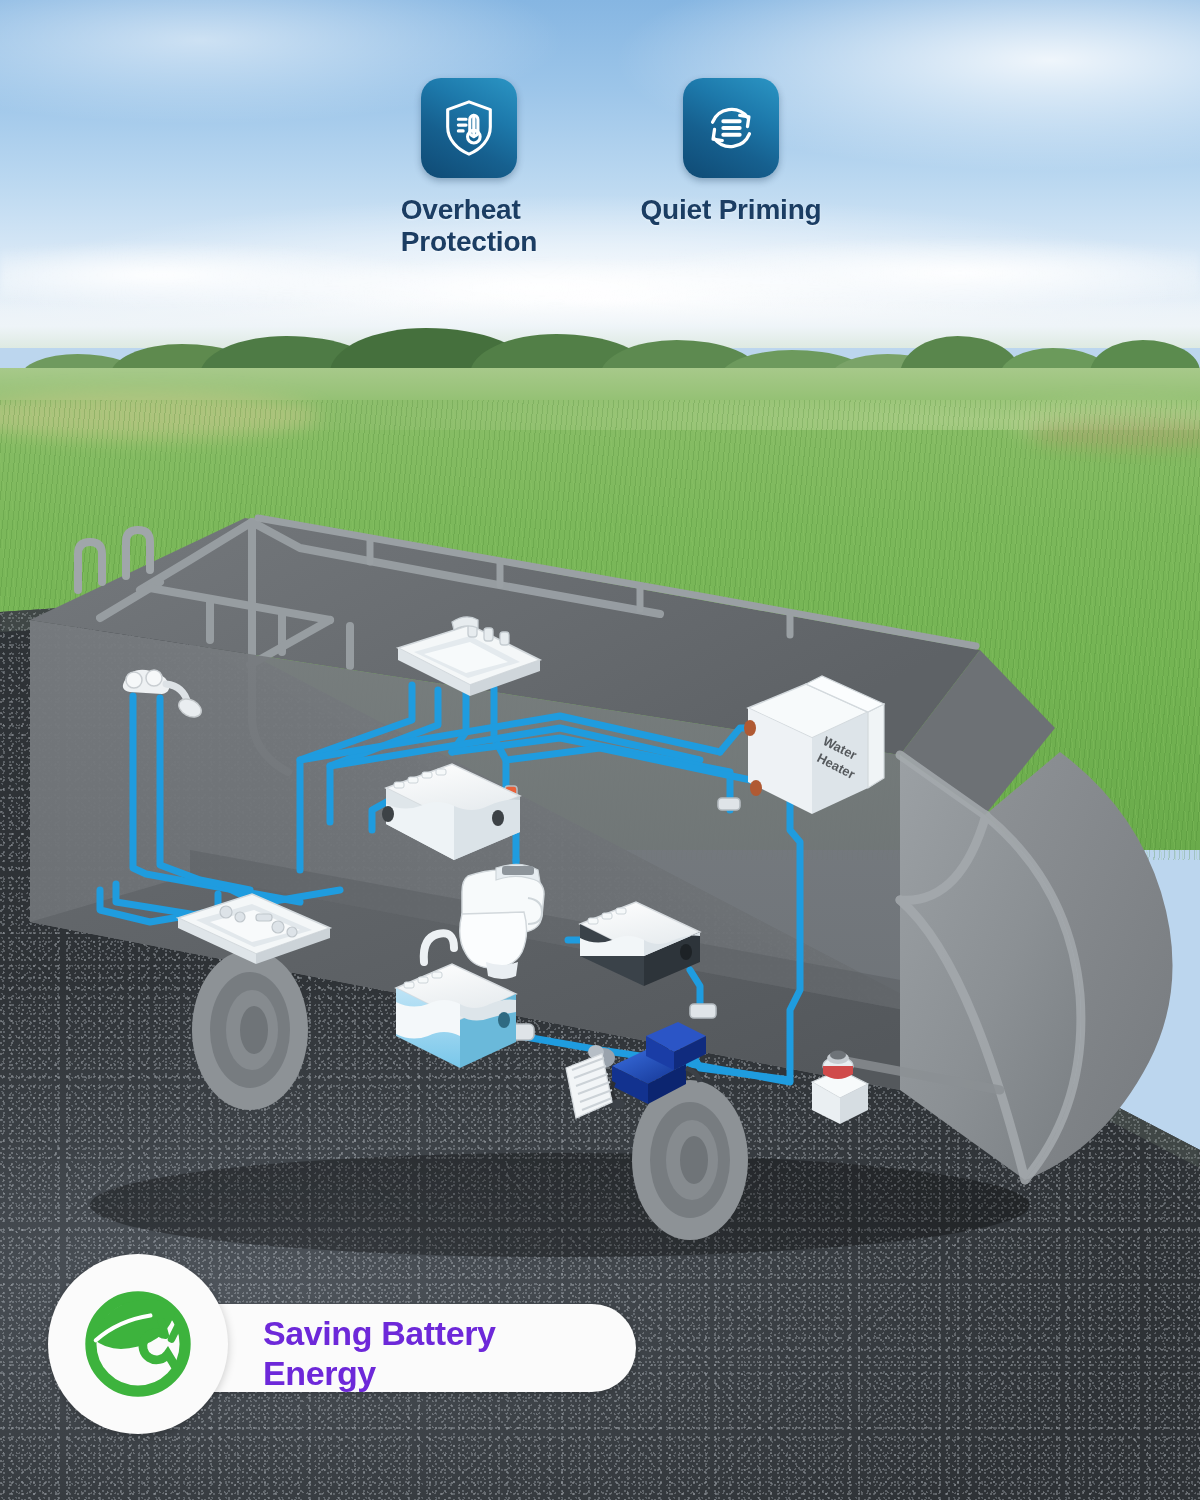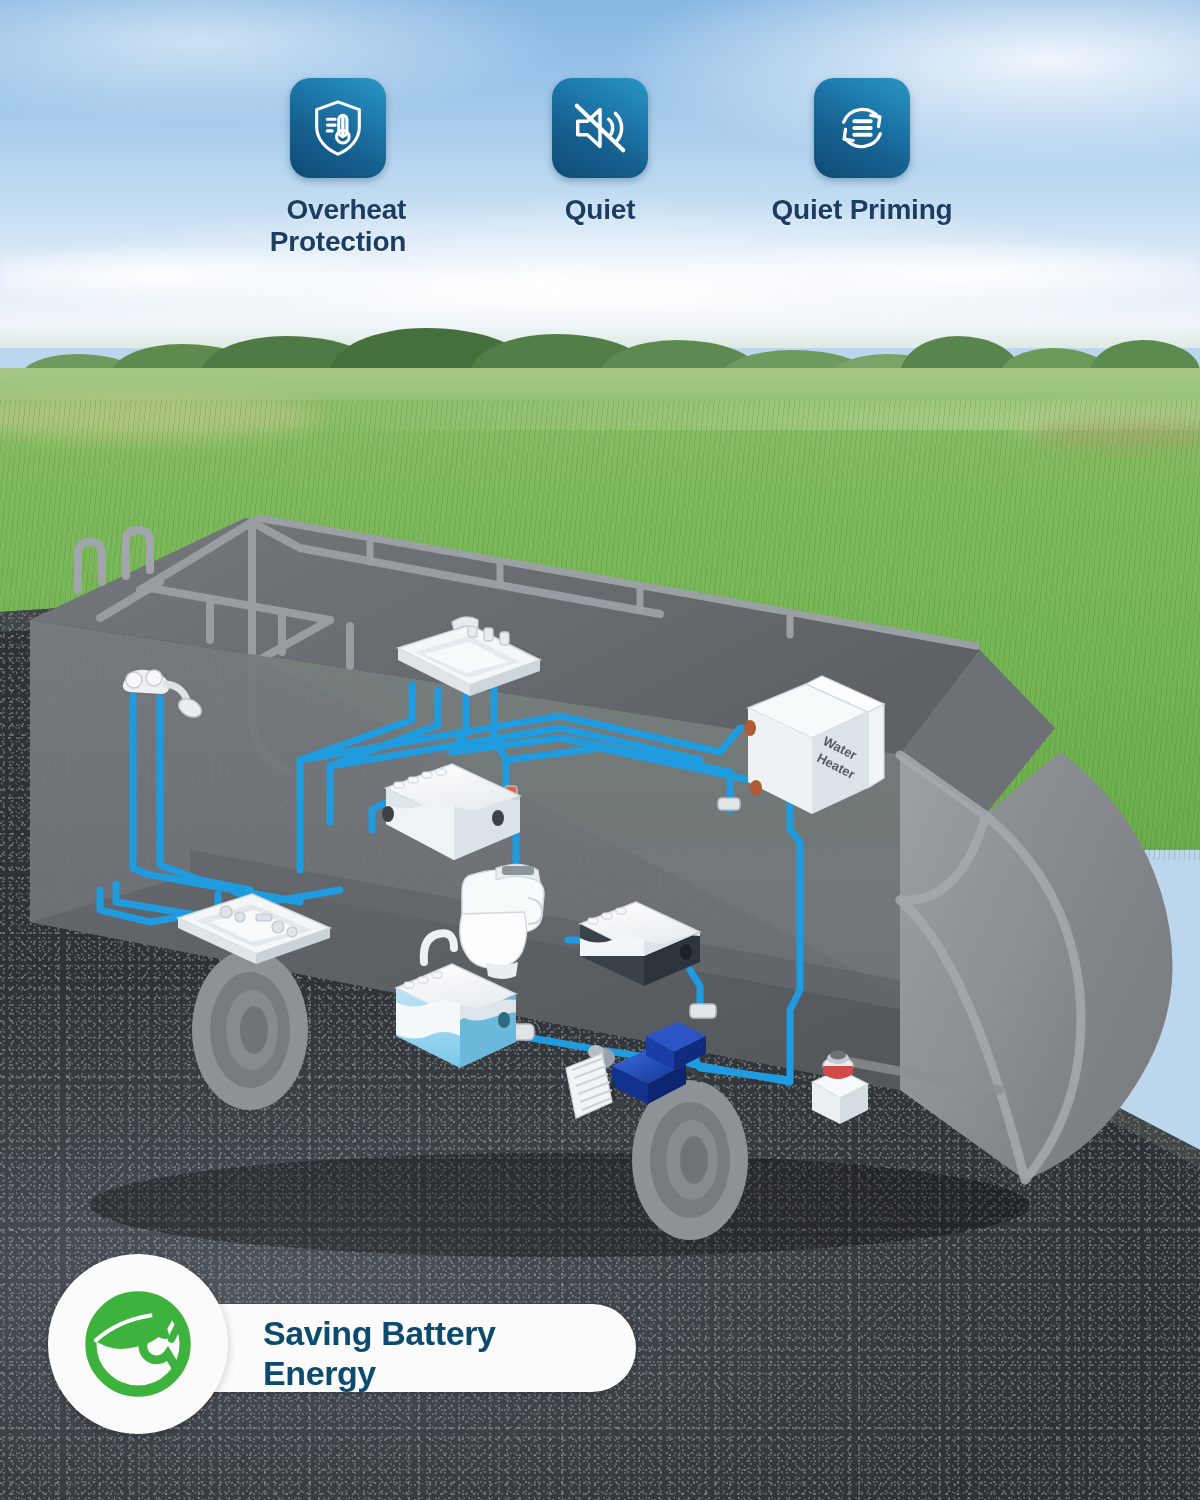--- a/index.html
+++ b/index.html
@@ -117,21 +117,21 @@
     width: 96px; height: 100px; border-radius: 20px;
     background: linear-gradient(208deg, #2b95c4 0%, #1d79ab 34%, #16608f 62%, #0f4a74 100%);
     box-shadow: 0 3px 7px rgba(10,40,70,.30);
     display: flex; align-items: center; justify-content: center;
   }
   .feature-tile svg { width: 62px; height: 62px; display: block; }
   .feature-label {
     margin-top: 16px;
     color: #1b3d63;
     font-size: 28px; font-weight: bold; line-height: 1.16;
-    text-align: right; letter-spacing: -0.2px;
+    text-align: left; letter-spacing: -0.2px;
     text-shadow: 0 1px 2px rgba(255,255,255,.55);
     white-space: pre-line;
   }
 
   
   .rv { position: absolute; left: 0; top: 470px; width: 1200px; height: 800px; }
   .rv svg { width: 1200px; height: 800px; display: block; }
 
   
   .eco-badge {
@@ -148,21 +148,21 @@
   .eco-circle {
     position: absolute; left: 0; top: -34px;
     width: 180px; height: 180px; border-radius: 50%;
     background: #fbfbfb;
     box-shadow: 0 2px 10px rgba(0,0,0,.20);
     display: flex; align-items: center; justify-content: center;
   }
   .eco-circle svg { width: 124px; height: 124px; display: block; }
   .eco-text {
     position: absolute; left: 215px; top: 26px;
-    color: #0c4a6e; font-size: 34px; font-weight: bold;
+    color: #6d28d9; font-size: 34px; font-weight: bold;
     line-height: 1.17; letter-spacing: -0.4px;
     white-space: pre-line;
   }
 </style>
 </head>
 <body>
 
 <div id="stage">
 
   <div class="sky"></div>
@@ -206,31 +206,20 @@
           <circle cx="37" cy="41" r="6.5"></circle>
           <path d="M37 41 v-6"></path>
           <path d="M21 23 h8 M21 29 h8 M21 35 h5"></path>
         </svg>
       </div>
       <div class="feature-label">Overheat
 Protection</div>
     </div>
 
 
-    <div class="feature">
-      <div class="feature-tile">
-        <svg viewBox="0 0 64 64" fill="none" stroke="#ffffff" stroke-width="3.6" stroke-linecap="round" stroke-linejoin="round">
-          <path d="M32 13 L19 25 H9 v14 h10 L32 51 Z"></path>
-          <path d="M41 23 a12 12 0 0 1 0 18"></path>
-          <path d="M48 17 a21 21 0 0 1 0 30"></path>
-          <path d="M8 9 L56 55" stroke-width="4.2"></path>
-        </svg>
-      </div>
-      <div class="feature-label">Quiet</div>
-    </div>
 
     <div class="feature">
       <div class="feature-tile">
         <svg viewBox="0 0 64 64" fill="none" stroke="#ffffff" stroke-width="3.4" stroke-linecap="round" stroke-linejoin="round">
           <path d="M49 21 A21 21 0 0 0 13 26"></path>
           <path d="M41 19 L50.5 20.5 L49 30.5"></path>
           <path d="M15 43 A21 21 0 0 0 51 38"></path>
           <path d="M23 45 L13.5 43.5 L15 33.5"></path>
           <path d="M24 25 h17 M24 32 h17 M24 39 h17" stroke-width="4"></path>
         </svg>

